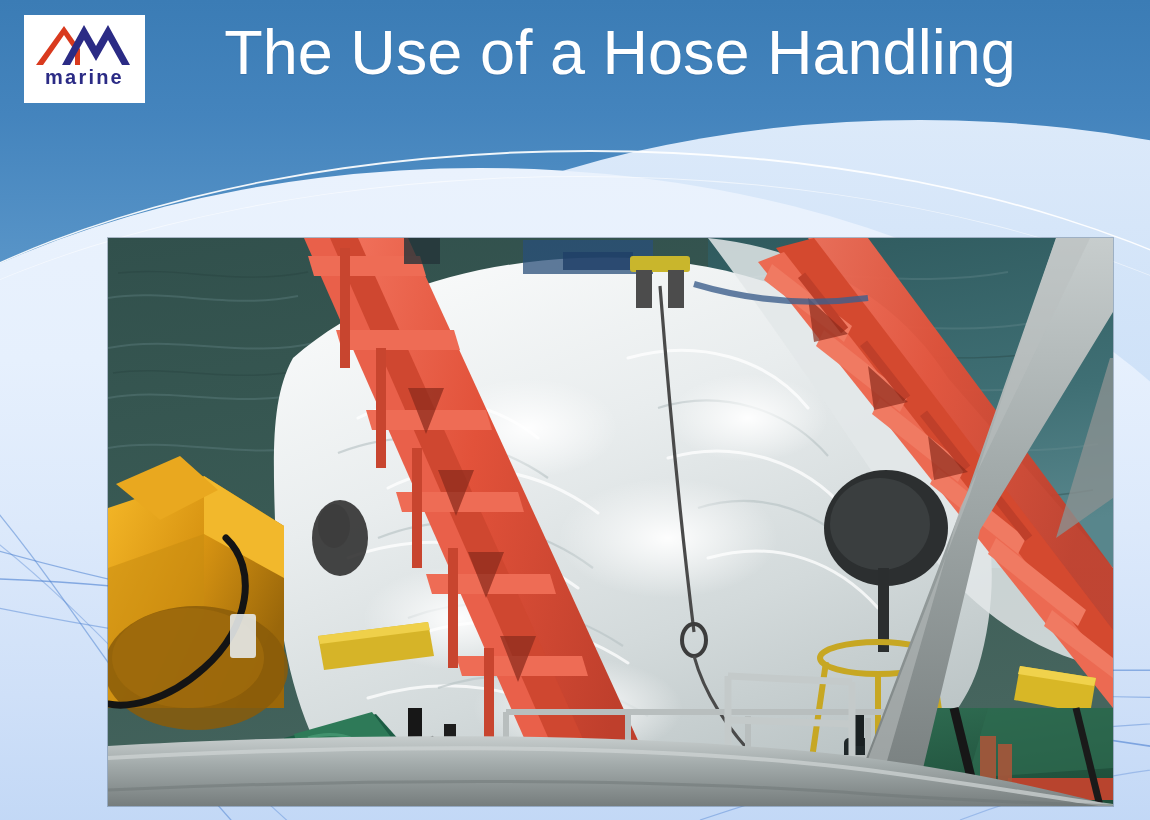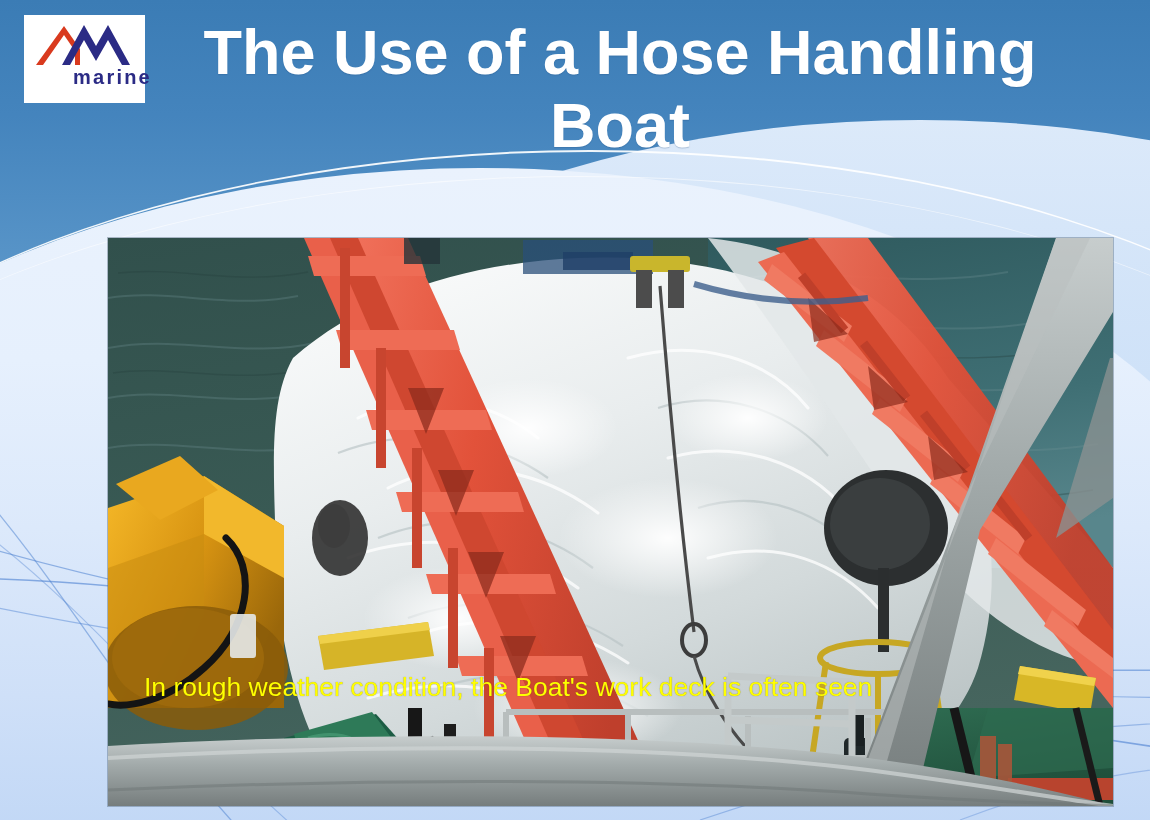--- a/index.html
+++ b/index.html
@@ -119,35 +119,34 @@
     left: 0;
     top: 52px;
     width: 121px;
     text-align: center;
     color: #2b2b85;
     font-family: "Liberation Sans", sans-serif;
     font-weight: bold;
     font-size: 20px;
     letter-spacing: 2.2px;
     line-height: 1;
-    padding-left: 28px;
   }
 
   
   .title {
     position: absolute;
     left: 170px;
     top: 16px;
     width: 900px;
     text-align: center;
     color: #ffffff;
     font-family: "Liberation Sans", sans-serif;
     font-size: 63px;
     line-height: 73px;
-    font-weight: bold;
+    font-weight: normal;
     letter-spacing: 0px;
     text-shadow: 0 1px 1px rgba(30,70,120,0.25);
   }
 
   
   .photo {
     position: absolute;
     left: 108px;
     top: 238px;
     width: 1005px;
@@ -200,21 +199,20 @@
 
       <path d="M12,46 L40,7 L56,30 L56,46 L51,46 L51,32 L40,16 L19,46 Z" fill="#d93a1e"></path>
 
       <path d="M38,46 L60,6 L72,27 L84,6 L106,46 L98,46 L84,21 L72,42 L60,21 L46,46 Z" fill="#2b2b85"></path>
     </svg>
     <div class="logo-word">marine</div>
   </div>
 
   <div class="title">
     <span>The Use of a Hose Handling</span><br>
-    <span>Boat</span>
   </div>
 
   <div class="photo">
     <svg width="1005" height="568" viewBox="0 0 1005 568">
       <defs>
         <linearGradient id="seaG" x1="0" y1="0" x2="0.3" y2="1">
           <stop offset="0%" stop-color="#31504c"></stop>
           <stop offset="55%" stop-color="#3a5b55"></stop>
           <stop offset="100%" stop-color="#46655e"></stop>
         </linearGradient>
@@ -462,17 +460,17 @@
 
       <g>
         <path d="M0,568 L0,508 C 200,496 520,490 760,520 C 880,536 960,556 1005,568 Z" fill="url(#pipeG)"></path>
         <path d="M0,520 C 220,508 520,502 760,532 C 880,548 960,562 1005,568" stroke="#cdd3d3" stroke-width="4" fill="none" opacity="0.75"></path>
         <path d="M0,552 C 220,542 520,538 760,556 C 880,564 960,566 1005,568" stroke="#6e7575" stroke-width="3" fill="none" opacity="0.5"></path>
       </g>
 
     </svg>
 
     <div class="caption">
-      <span>In rough weather condition, the Boat's work deck is often seen</span><br>
+      <br>
     </div>
   </div>
 
 </div>
 
 </body></html>

